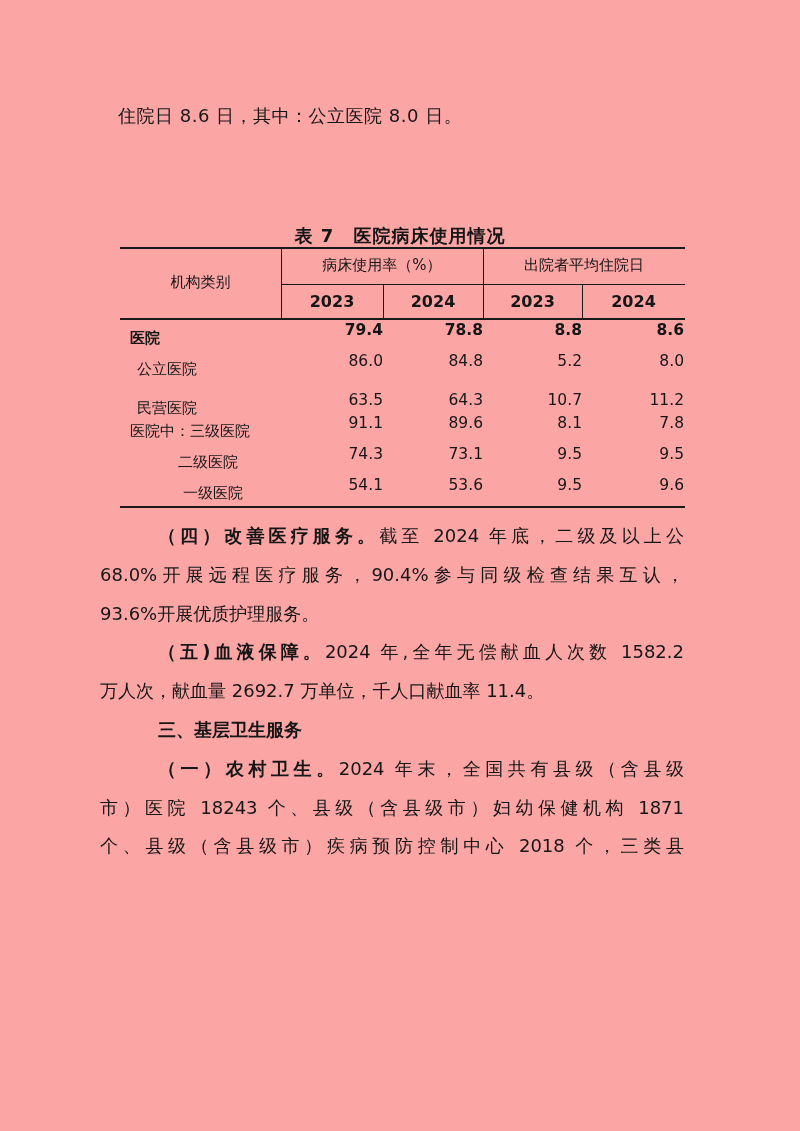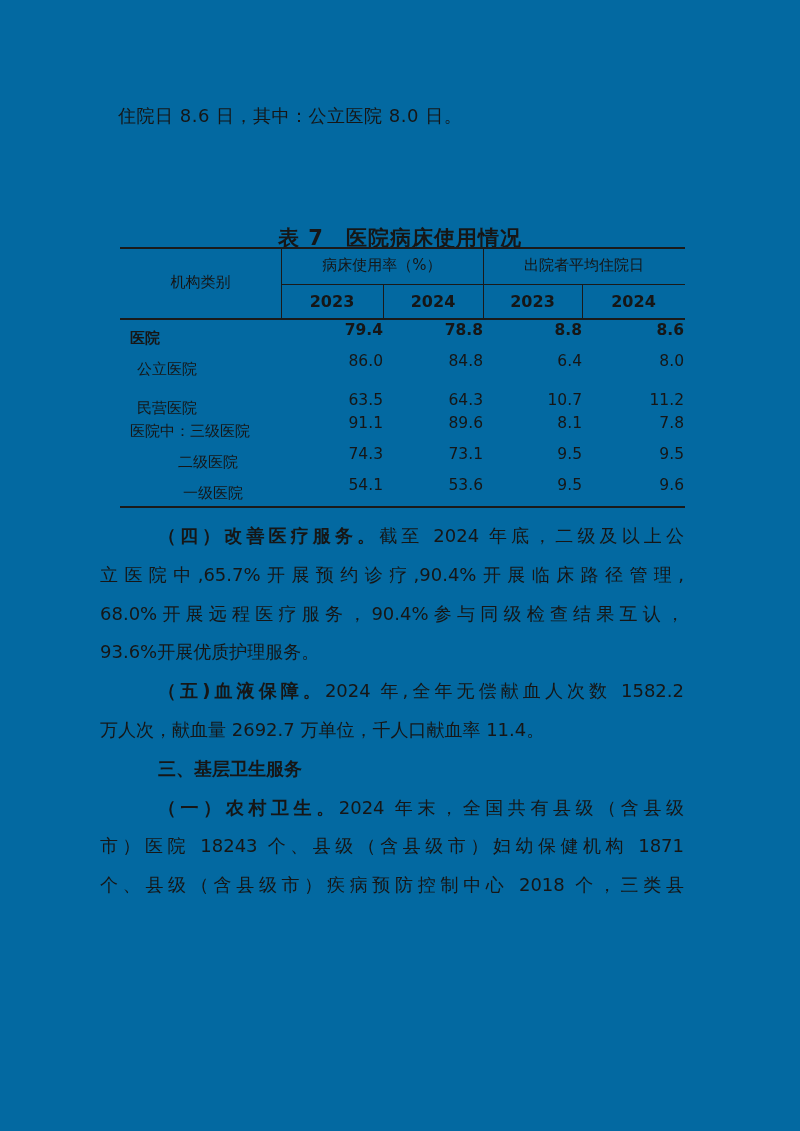--- a/index.html
+++ b/index.html
@@ -1,30 +1,30 @@
 <!DOCTYPE html>
 <html><head>
 <meta charset="utf-8">
 <style>
   * { margin:0; padding:0; box-sizing:border-box; }
   html,body { background:#e8e8e8; }
   .page {
     position:relative; width:800px; height:1131px; margin:0 auto;
-    background:#0369a1; color:#161616; overflow:hidden;
+    background:#fca5a5; color:#161616; overflow:hidden;
     font-family:"DejaVu Sans", serif;
   }
   
   .top-line {
     position:absolute; left:118px; top:101px; width:566px;
     font-size:18px; line-height:30px; letter-spacing:0.5px; white-space:nowrap;
   }
   
   .tbl-title {
     position:absolute; left:0; top:224px; width:800px; text-align:center;
-    font-size:21px; font-weight:700; letter-spacing:1px;
+    font-size:18px; font-weight:700; letter-spacing:1px;
   }
   
   .tbl { position:absolute; left:120px; top:247px; width:565px; height:262px; }
   .hline { position:absolute; left:0; width:565px; background:#1a1a1a; }
   .hl-top { top:0; height:2px; }
   .hl-group { top:37px; left:161px; width:404px; height:1px; }
   .hl-mid { top:71px; height:2px; }
   .hl-bot { top:259px; height:2px; }
   .vline { position:absolute; width:1px; background:#1a1a1a; }
   .vl-1 { left:161px; top:0; height:71px; }
@@ -89,21 +89,21 @@
       <span class="tlabel l-0">医院</span>
       <span class="tnum c0">79.4</span>
       <span class="tnum c1">78.8</span>
       <span class="tnum c2">8.8</span>
       <span class="tnum c3">8.6</span>
     </div>
     <div class="trow r1">
       <span class="tlabel l-1">公立医院</span>
       <span class="tnum c0">86.0</span>
       <span class="tnum c1">84.8</span>
-      <span class="tnum c2">6.4</span>
+      <span class="tnum c2">5.2</span>
       <span class="tnum c3">8.0</span>
     </div>
     <div class="trow r2">
       <span class="tlabel l-1">民营医院</span>
       <span class="tnum c0">63.5</span>
       <span class="tnum c1">64.3</span>
       <span class="tnum c2">10.7</span>
       <span class="tnum c3">11.2</span>
     </div>
     <div class="trow r3">
@@ -124,21 +124,20 @@
       <span class="tlabel l-3">一级医院</span>
       <span class="tnum c0">54.1</span>
       <span class="tnum c1">53.6</span>
       <span class="tnum c2">9.5</span>
       <span class="tnum c3">9.6</span>
     </div>
   </div>
 
   <div class="body-block">
     <div class="ln j ind"><b>（四）改善医疗服务。</b><span>截至 2024 年底，二级及以上公</span></div>
-    <div class="ln j"><span>立医院中,65.7%开展预约诊疗,90.4%开展临床路径管理,</span></div>
     <div class="ln j"><span>68.0%开展远程医疗服务，90.4%参与同级检查结果互认，</span></div>
     <div class="ln"><span>93.6%开展优质护理服务。</span></div>
 
     <div class="ln j ind"><b>（五)血液保障。</b><span>2024 年,全年无偿献血人次数 1582.2</span></div>
     <div class="ln"><span>万人次，献血量 2692.7 万单位，千人口献血率 11.4。</span></div>
 
     <div class="ln ind"><b>三、基层卫生服务</b></div>
 
     <div class="ln j ind"><b>（一）农村卫生。</b><span>2024 年末，全国共有县级（含县级</span></div>
     <div class="ln j"><span>市）医院 18243 个、县级（含县级市）妇幼保健机构 1871</span></div>

